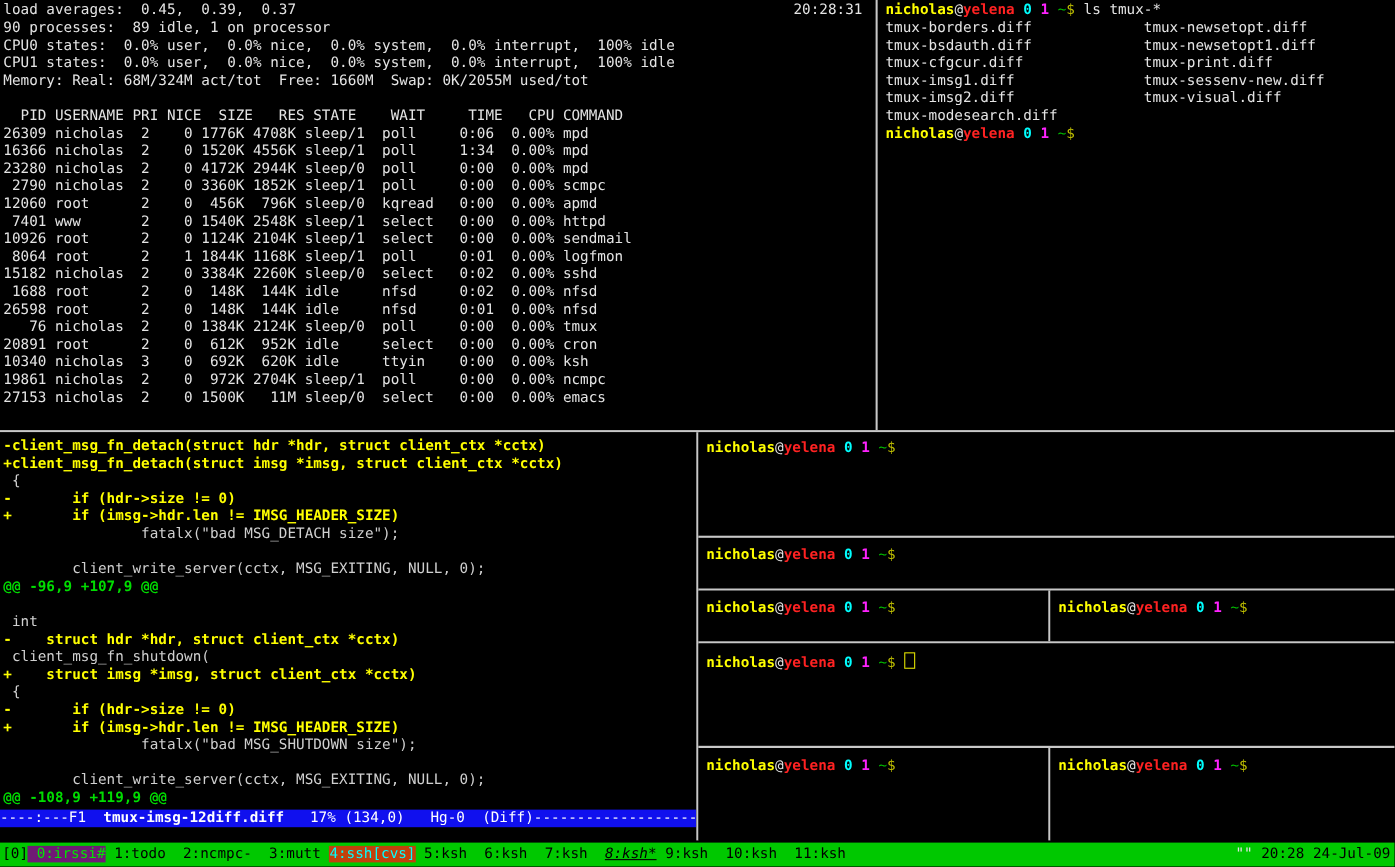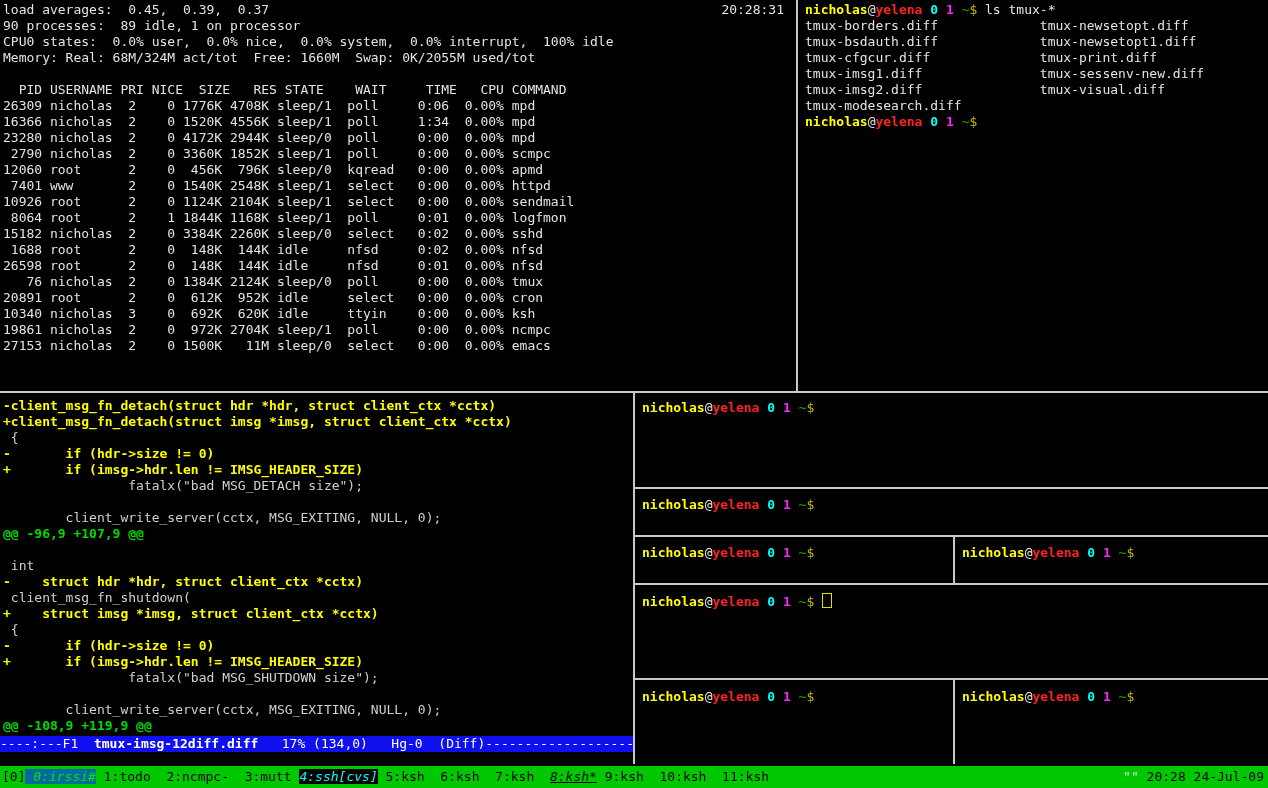--- a/index.html
+++ b/index.html
@@ -44,37 +44,38 @@
   #pane-e1{left:635px; top:680px; width:318px; height:84px; padding:9px 0 0 7px;}
   #vb-e{left:953px; top:680px; width:2px; height:84px;}
   #pane-e2{left:955px; top:680px; width:313px; height:84px; padding:9px 0 0 7px;}
   .cursor{display:inline-block; width:8px; height:13px; border:1px solid #e0e000;
     margin-left:8px; vertical-align:-2px;}
   
   .statusbar{position:absolute; left:0; top:766px; width:1268px; height:22px;
     background:#00c800; color:#000; line-height:22px; white-space:pre; overflow:hidden;}
   .statusbar span{white-space:pre;}
   .sb-session{padding-left:2px;}
-  .sb-alert{background:#0369a1; color:#00e800;font-style:italic;}
-  .sb-ssh{background:#000000; color:#00ffff;font-style:italic;}
+  .sb-alert{background:#701a75; color:#00e800;}
+  .sb-ssh{background:#c2410c; color:#00ffff;}
   .sb-current{text-decoration:underline;font-style:italic;}
   .sb-right{position:absolute; right:4px; top:0;}
   .sb-quotes{color:#e4e4e4;}
 </style>
 </head>
 <body>
 
 <div class="screen">
 
   <section class="pane" id="top-pane">
     <div class="clock">20:28:31</div>
     <div>
         <div class="line">load averages:  0.45,  0.39,  0.37</div>
         <div class="line">90 processes:  89 idle, 1 on processor</div>
         <div class="line">CPU0 states:  0.0% user,  0.0% nice,  0.0% system,  0.0% interrupt,  100% idle</div>
+        <div class="line">CPU1 states:  0.0% user,  0.0% nice,  0.0% system,  0.0% interrupt,  100% idle</div>
         <div class="line">Memory: Real: 68M/324M act/tot  Free: 1660M  Swap: 0K/2055M used/tot</div>
       </div>
     <div class="line col-header">  PID USERNAME PRI NICE  SIZE   RES STATE    WAIT     TIME   CPU COMMAND</div>
     <div>
         <div class="line">26309 nicholas  2    0 1776K 4708K sleep/1  poll     0:06  0.00% mpd</div>
         <div class="line">16366 nicholas  2    0 1520K 4556K sleep/1  poll     1:34  0.00% mpd</div>
         <div class="line">23280 nicholas  2    0 4172K 2944K sleep/0  poll     0:00  0.00% mpd</div>
         <div class="line"> 2790 nicholas  2    0 3360K 1852K sleep/1  poll     0:00  0.00% scmpc</div>
         <div class="line">12060 root      2    0  456K  796K sleep/0  kqread   0:00  0.00% apmd</div>
         <div class="line"> 7401 www       2    0 1540K 2548K sleep/1  select   0:00  0.00% httpd</div>

